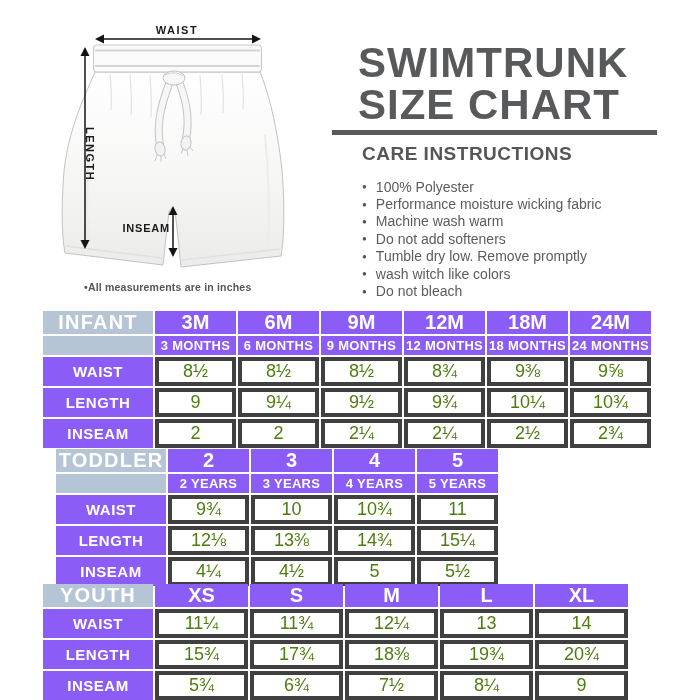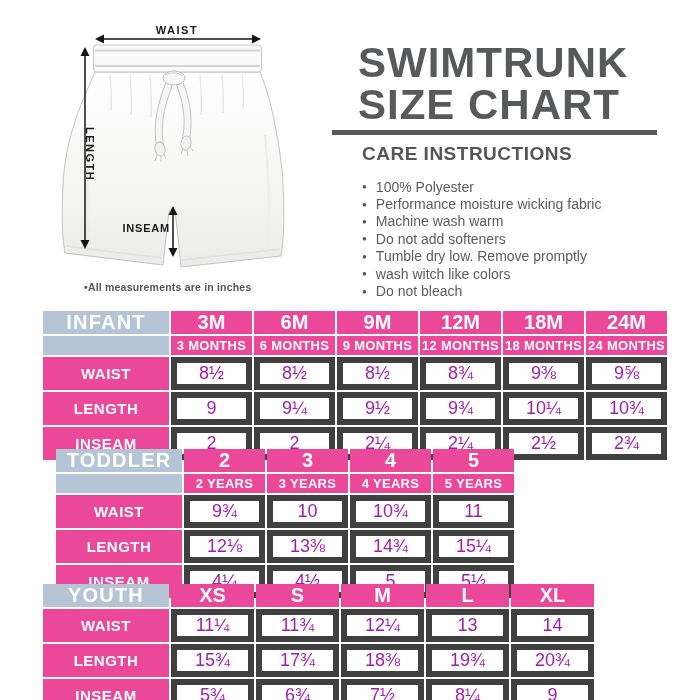--- a/index.html
+++ b/index.html
@@ -27,29 +27,29 @@
   .care-list{position:absolute;left:362px;top:178px;margin:0;padding:0;list-style:none;}
   .care-list li{display:flex;align-items:center;height:17.4px;font-size:14px;color:#5c5c5f;white-space:nowrap;text-align:right;}
   .care-list li::before{content:"●";font-size:8px;margin-right:9px;color:#545457;}
 
   
   .sztbl{position:absolute;border-collapse:separate;border-spacing:2px;table-layout:fixed;}
   #tbl-infant{left:41px;top:309px;}
   #tbl-toddler{left:54px;top:447px;}
   #tbl-youth{left:41px;top:582px;}
   .sztbl td{text-align:center;vertical-align:middle;padding:0;box-sizing:border-box;white-space:nowrap;}
-  .w-lbl{width:126px;}
+  .w-lbl{width:110px;}
   .w-d{width:81px;}
-  .w-d2{width:83px;}
+  .w-d2{width:93px;}
   .g{background:#b6c5d5;color:#ffffff;font-weight:bold;font-size:16px;letter-spacing:1.2px;}
-  .k{background:#ec4899;color:#ffffff;font-weight:bold;}
+  .k{background:#8b5cf6;color:#ffffff;font-weight:bold;}
   .sz{font-size:20px;height:23px;}
   .sb{font-size:13px;height:19px;letter-spacing:0.3px;}
   .rl{font-size:15px;height:21px;letter-spacing:0.5px;}
-  .d{background:#ffffff;border:6px solid #404040;font-size:18px;color:#a21caf;height:21px;}
+  .d{background:#ffffff;border:4px solid #404040;font-size:18px;color:#4d7c0f;height:21px;}
 </style>
 </head>
 <body>
 
 <div class="page">
 
   <svg class="abs" style="left:50px;top:15px;" width="250" height="260" viewBox="0 0 250 260">
     <defs>
       <linearGradient id="gShorts" x1="0" y1="0" x2="0" y2="1">
         <stop offset="0" stop-color="#ffffff"></stop>

